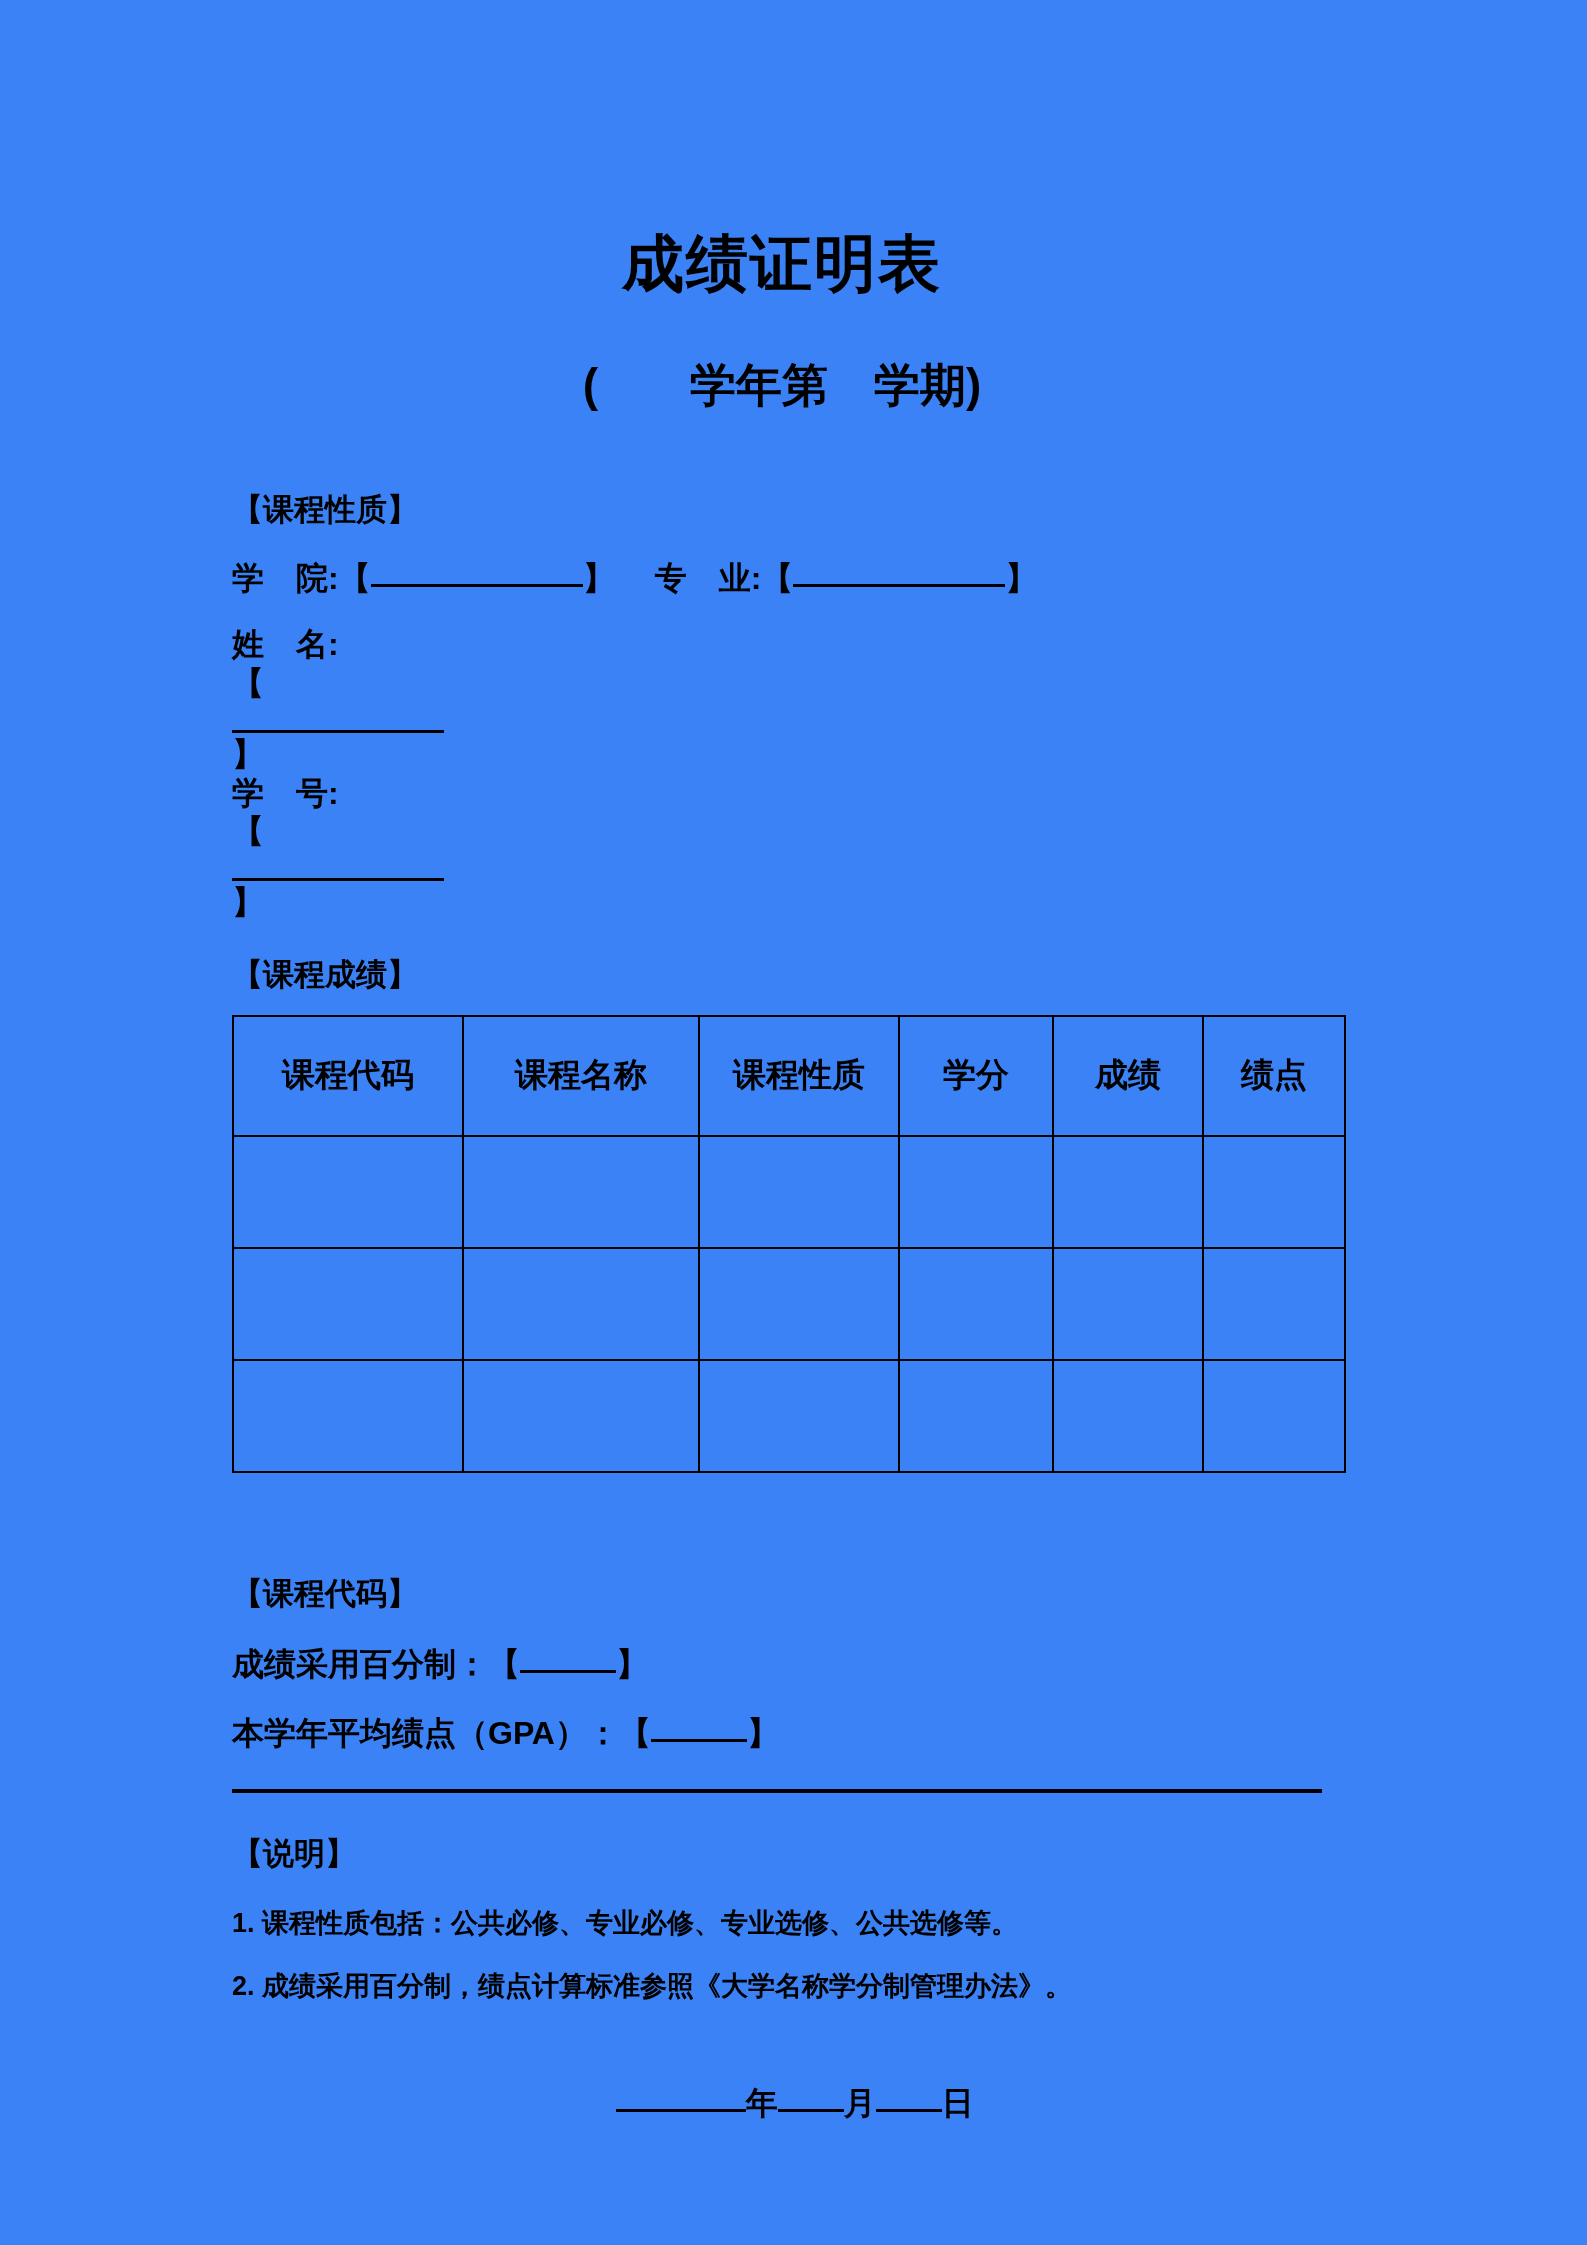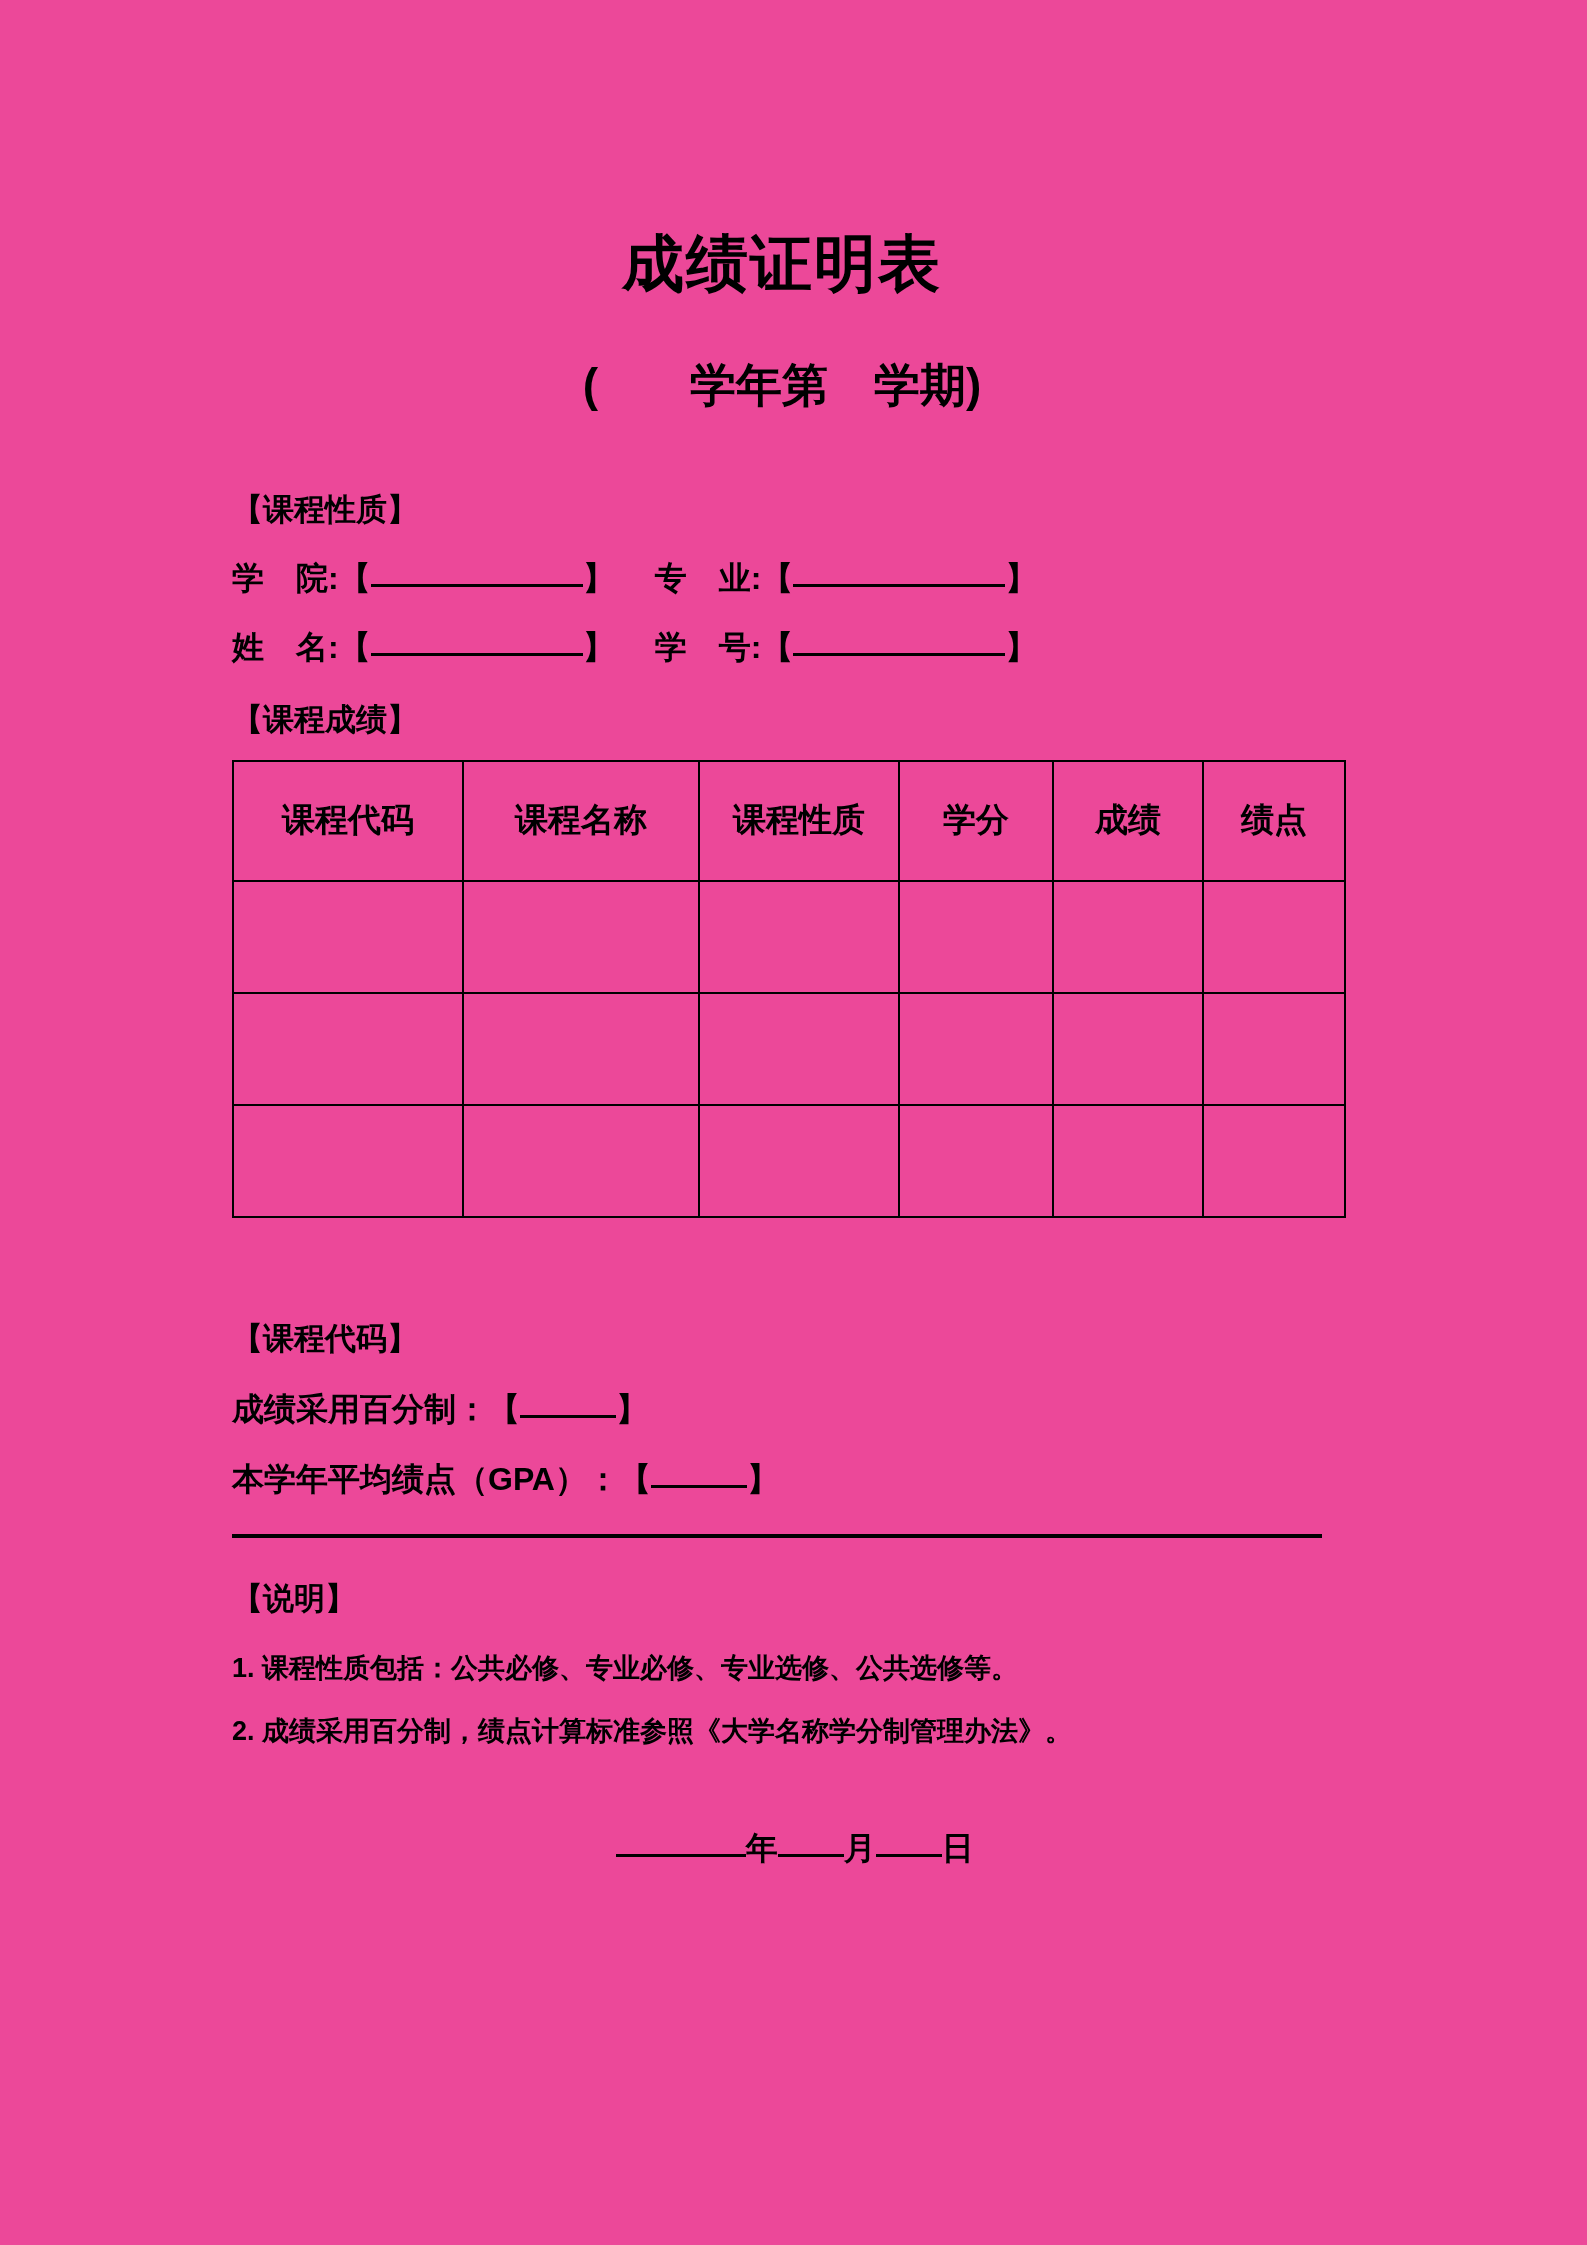--- a/index.html
+++ b/index.html
@@ -8,21 +8,21 @@
     background: #ffffff;
   }
   body {
     font-family: "Liberation Sans", "DejaVu Sans", sans-serif;
     color: #000000;
   }
   .page {
     position: relative;
     width: 1587px;
     height: 2245px;
-    background: #ec4899;
+    background: #3b82f6;
     box-sizing: border-box;
     padding: 4px;
     overflow: hidden;
   }
   .content {
     position: absolute;
     left: 232px;
     top: 0;
     width: 1100px;
   }
@@ -58,21 +58,21 @@
 
   .info-row {
     display: flex;
     align-items: baseline;
     font-size: 32px;
     font-weight: 700;
     line-height: 1.2;
     white-space: pre;
   }
   .info-row-1 { padding-top: 28px; }
-  .info-row-2 { padding-top: 28px; }
+  .info-row-2 { padding-top: 28px; flex-direction: column; }
   .info-label { display: inline-block; }
   .info-bracket-open, .info-bracket-close { display: inline-block; }
   .info-blank {
     display: inline-block;
     width: 212px;
     border-bottom: 3px solid #000;
     height: 30px;
     position: relative;
     top: -2px;
   }

